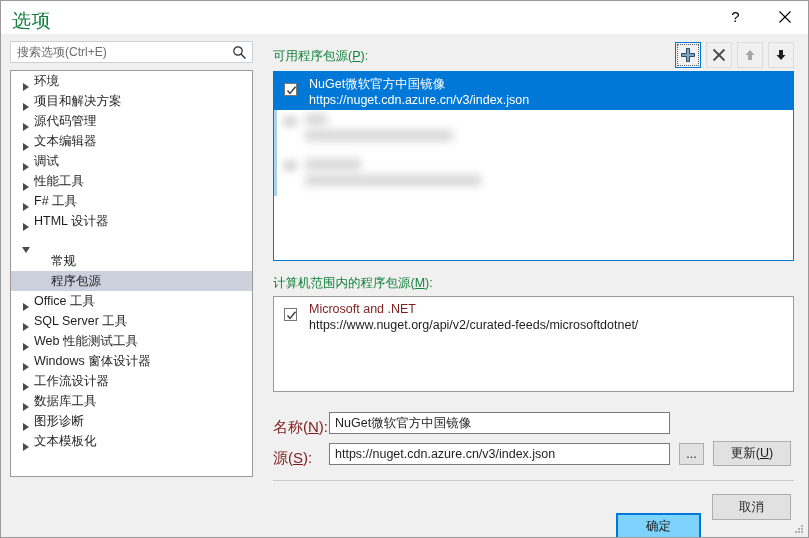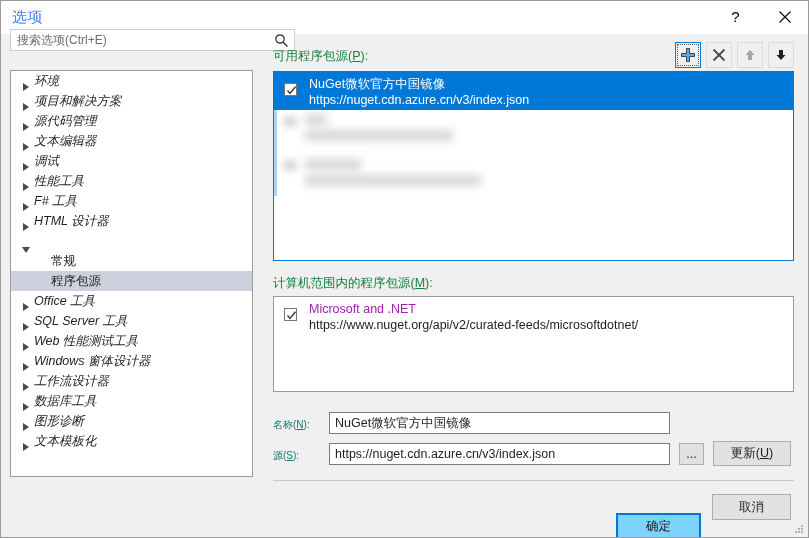--- a/index.html
+++ b/index.html
@@ -28,22 +28,22 @@
     position: absolute;
     left: 0; top: 0;
     width: 807px;
     height: 33px;
     background: #ffffff;
   }
   #title-text {
     position: absolute;
     left: 11px;
     top: 7px;
-    font-size: 15px;
-    color: #3b82f6;
+    font-size: 19px;
+    color: #15803d;
     letter-spacing: 0.5px;
   }
   .titlebar-btn {
     position: absolute;
     top: 0;
     width: 43px;
     height: 31px;
     background: #ffffff;
     cursor: default;
   }
@@ -56,22 +56,22 @@
     line-height: 31px;
     text-align: center;
     font-size: 15px;
     color: #000;
   }
 
   
   #search-box {
     position: absolute;
     left: 9px;
-    top: 28px;
-    width: 285px;
+    top: 40px;
+    width: 243px;
     height: 22px;
     box-sizing: border-box;
     background: #ffffff;
     border: 1px solid #cccedb;
   }
   #search-input {
     position: absolute;
     left: 6px;
     top: 3px;
     width: 205px;
@@ -112,21 +112,21 @@
     color: #1e1e1e;
     cursor: default;
   }
   .tree-item .tw {
     display: inline-block;
     width: 17px;
     text-align: center;
     vertical-align: top;
   }
   .tree-item .lbl { vertical-align: top; }
-  .tree-item.lvl0 { padding-left: 6px; font-style: italic; }
+  .tree-item.lvl0 { padding-left: 6px; }
   .tree-item.lvl1 { padding-left: 23px; }
   .tree-item.lvl1 .lbl { padding-left: 17px; }
   .tree-item.selected { background: #cdd1de; }
   .arrow-closed, .arrow-open {
     display: inline-block;
     width: 0; height: 0;
     position: relative;
     top: 6px;
   }
   .arrow-closed {
@@ -222,21 +222,21 @@
     box-sizing: border-box;
     background: #ffffff;
     border: 1px solid #767676;
   }
   .src-check svg { position: absolute; left: 1px; top: 1px; }
   .src-name {
     position: relative;
     margin-left: 31px;
     font-size: 12.5px;
     line-height: 16px;
-    color: #a21caf;
+    color: #7f1d1d;
     white-space: nowrap;
   }
   .src-url {
     position: relative;
     margin-left: 31px;
     font-size: 12.5px;
     line-height: 16px;
     color: #1e1e1e;
     white-space: nowrap;
   }
@@ -262,22 +262,22 @@
     position: absolute;
     background: #bdbdbd;
     filter: blur(3.5px);
     opacity: .6;
     border-radius: 2px;
   }
 
   
   .field-label {
     position: absolute;
-    font-size: 10px;
-    color: #0f766e;
+    font-size: 15px;
+    color: #7f1d1d;
     white-space: nowrap;
   }
   #name-label { left: 272px; top: 417px; }
   #src-label  { left: 272px; top: 448px; }
 
   .text-field {
     position: absolute;
     box-sizing: border-box;
     height: 22px;
     background: #ffffff;

